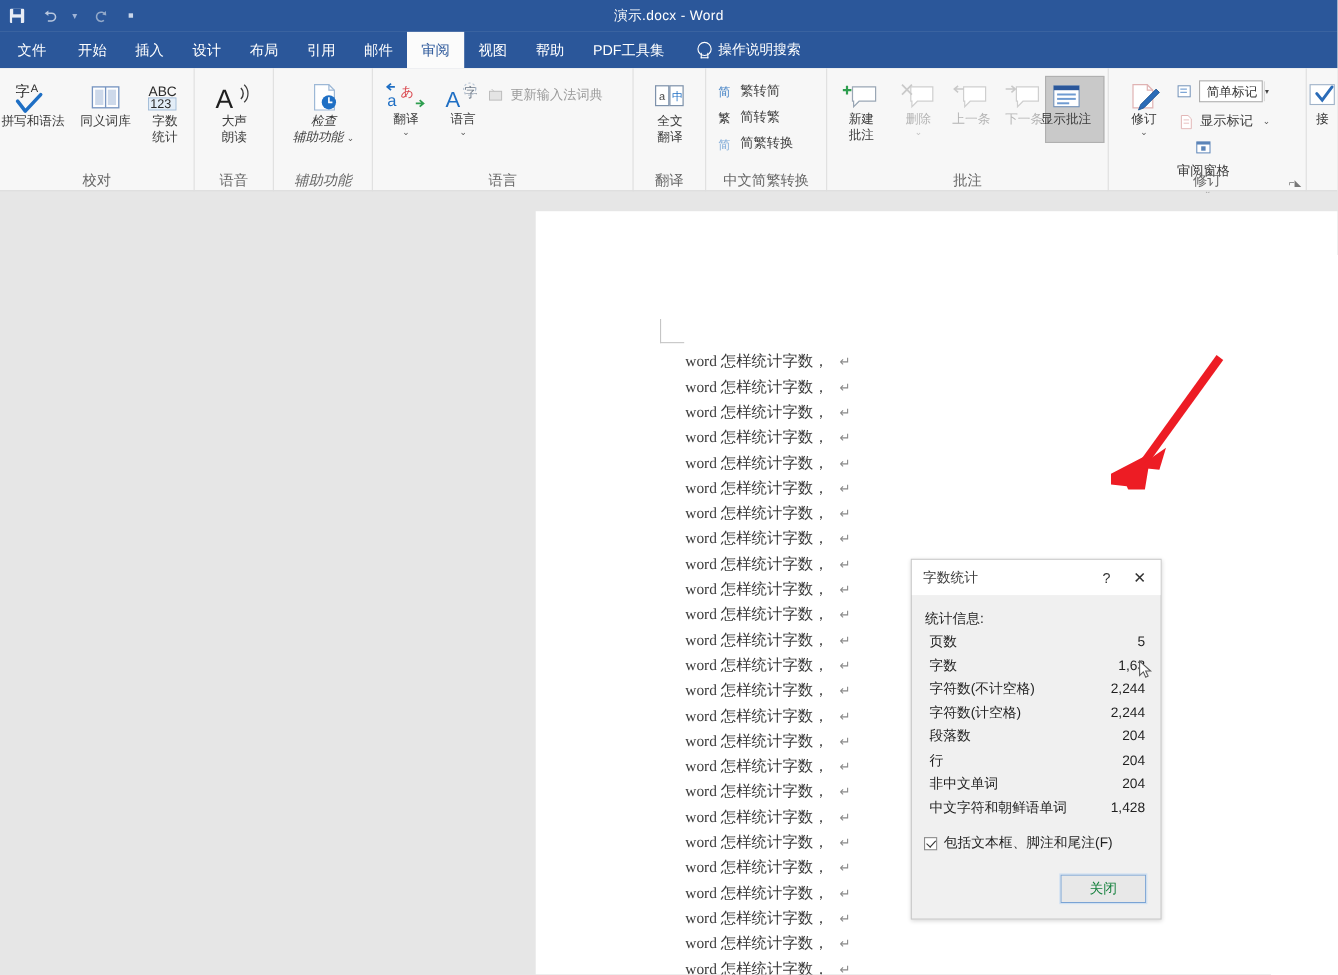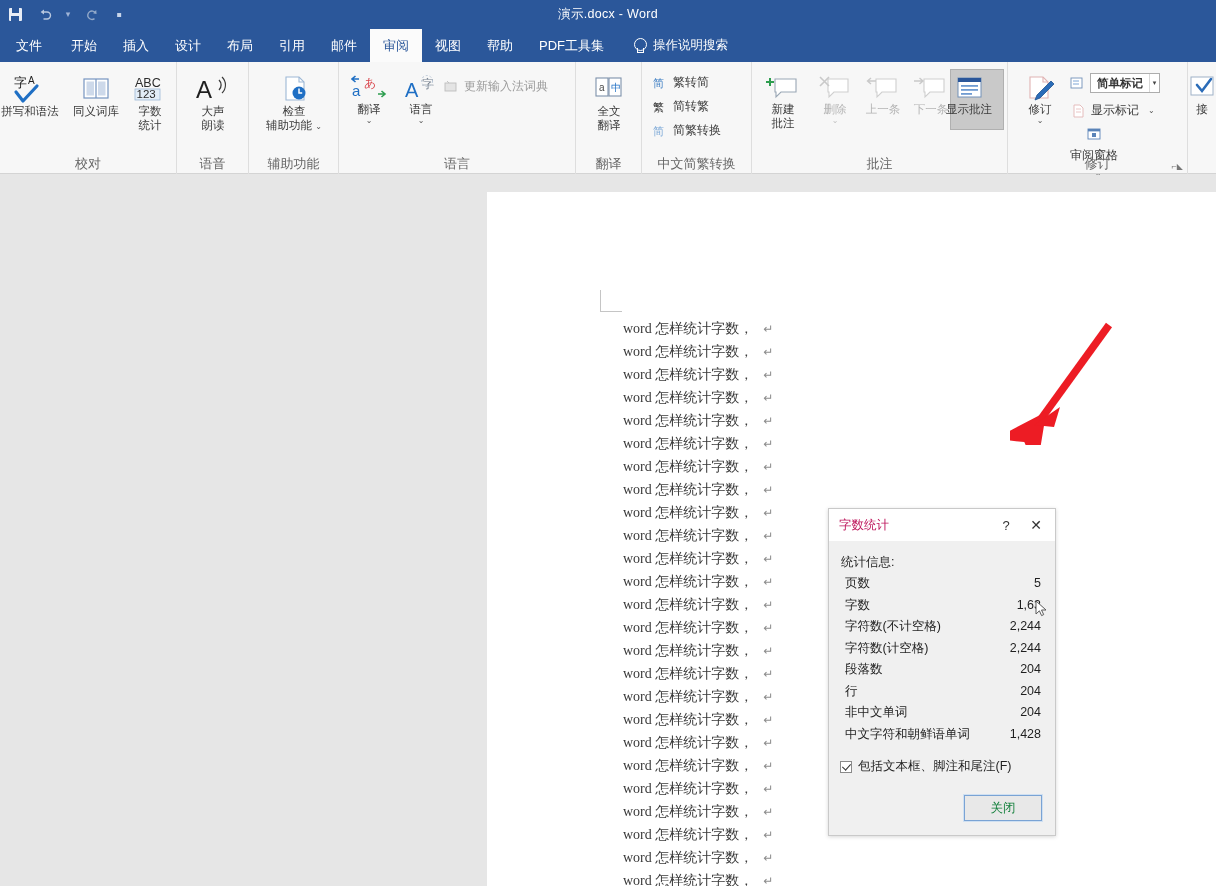--- a/index.html
+++ b/index.html
@@ -153,21 +153,21 @@
   
   .dialog {
     position: absolute; left: 828px; top: 333px; width: 228px; height: 328px;
     background: #f0f0f0; border: 1px solid #c9c9c9;
     box-shadow: 0 1px 4px rgba(0,0,0,.16);
   }
   .dlg-title {
     position: absolute; left: 0; top: 0; width: 226px; height: 32px;
     background: #ffffff; display: flex; align-items: center;
   }
-  .dlg-title .t { margin-left: 10px; font-size: 12.5px; color: #be185d; }
+  .dlg-title .t { margin-left: 10px; font-size: 12.5px; color: #404040; }
   .dlg-title .spacer { flex: 1; }
   .dlg-help, .dlg-close {
     width: 30px; height: 30px; display: flex; align-items: center;
     justify-content: center; color: #333;
   }
   .dlg-help { font-size: 13px; }
   .dlg-close { font-size: 14px; margin-right: 4px; }
   .dlg-body { position: absolute; left: 0; top: 32px; width: 226px; }
   .dlg-section {
     margin: 13px 0 4px 12px; font-size: 12.5px; color: #1f1f1f;
@@ -294,21 +294,21 @@
           <text x="3" y="24" font-size="24" font-family="Liberation Sans, sans-serif" fill="#1f1f1f">A</text>
           <path d="M26 6 a7 7 0 0 1 0 10" stroke="#3a3a3a" stroke-width="1.3" fill="none"></path>
           <path d="M29 3 a11 11 0 0 1 0 16" stroke="#3a3a3a" stroke-width="1.1" fill="none"></path>
         </svg>
         <span class="lbl">大声</span>
         <span class="lbl">朗读</span>
       </div>
       <div class="rgroup-label">语音</div>
     </div>
 
-    <div class="rgroup" style="left:249px; width:90px;">
+    <div class="rgroup" style="left:249px; width:90px;font-style:italic;">
       <div class="rbtn" style="left:2px; top:12px; width:86px;">
         <svg width="32" height="30" viewBox="0 0 32 30" class="ico">
           <path d="M8 3 H21 L26 8 V26 H8 Z" fill="#ffffff" stroke="#9db8d6" stroke-width="1.1"></path>
           <path d="M21 3 V8 H26" fill="none" stroke="#9db8d6" stroke-width="1.1"></path>
           <circle cx="21" cy="19" r="6.5" fill="#1f6fc4"></circle>
           <path d="M21 14.5 v4.5 h3.2" stroke="#fff" stroke-width="1.5" fill="none"></path>
         </svg>
         <span class="lbl">检查</span>
         <span class="lbl">
           <span>辅助功能</span>
@@ -446,21 +446,21 @@
         </svg>
         <span class="lbl">修订</span>
         <span class="caret">⌄</span>
       </div>
       <span class="mini" style="position:absolute; left:62px; top:14px;">
         <svg width="15" height="14" viewBox="0 0 15 14" class="ico">
           <rect x="1" y="2" width="11" height="10" fill="#fff" stroke="#7291b8" stroke-width=".9"></rect>
           <path d="M3 5 H9 M3 8 H9" stroke="#7ea6d6" stroke-width="1"></path>
         </svg>
       </span>
-      <div class="combo" style="left:82px; top:11px; width:70px;font-weight:bold;">
+      <div class="combo" style="left:82px; top:11px; width:58px;">
         <span class="val">简单标记</span>
         <span class="arw">▾</span>
       </div>
       <div class="rrow" style="left:62px; top:40px;">
         <span class="mini">
           <svg width="14" height="14" viewBox="0 0 14 14" class="ico">
             <path d="M3 1 H9 L12 4 V13 H3 Z" fill="#fff" stroke="#e2b6b6" stroke-width=".9"></path>
             <path d="M5 5 H10 M5 8 H10" stroke="#e8c0c0" stroke-width=".9"></path>
           </svg>
         </span>

